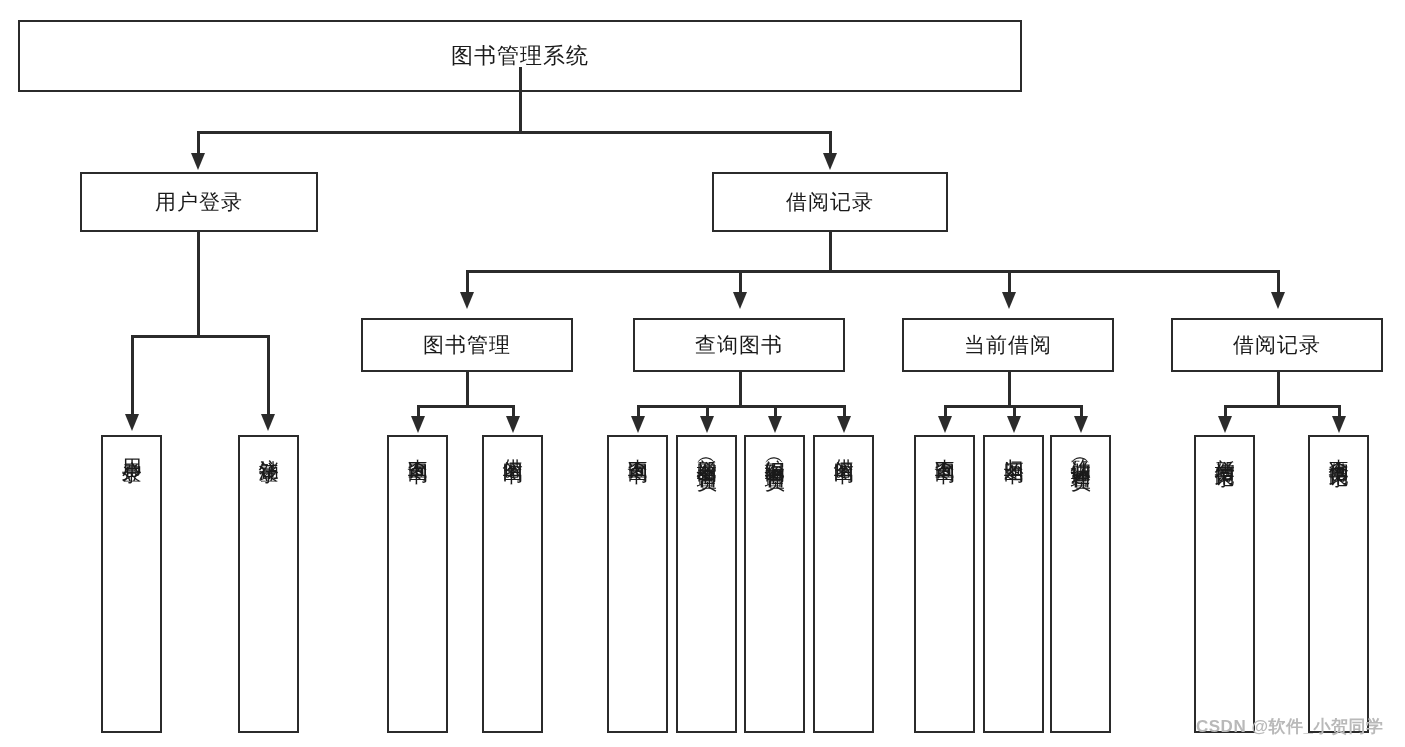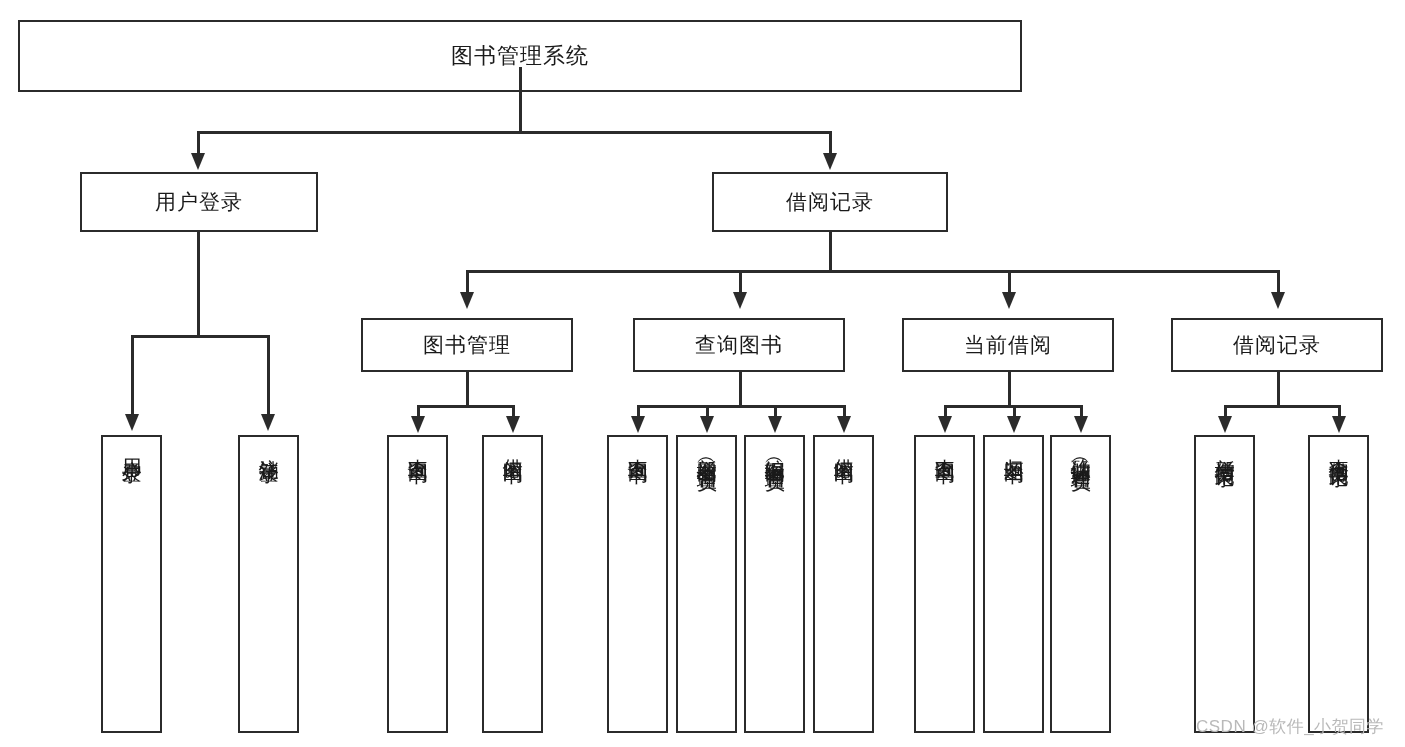--- a/index.html
+++ b/index.html
@@ -67,20 +67,21 @@
     border-right: 7px solid transparent;
     border-top: 17px solid #2b2b2b;
   }
   
   #watermark {
     position: absolute;
     font-size: 17px;
     color: #b9b9b9;
     white-space: nowrap;
     letter-spacing: 0.5px;
+    font-weight: bold;
   }
 </style>
 </head>
 <body>
 
 <div id="canvas">
 
   <div class="node h root" style="left:18px; top:20px; width:1004px; height:72px;">
     <span>图书管理系统</span>
   </div>

